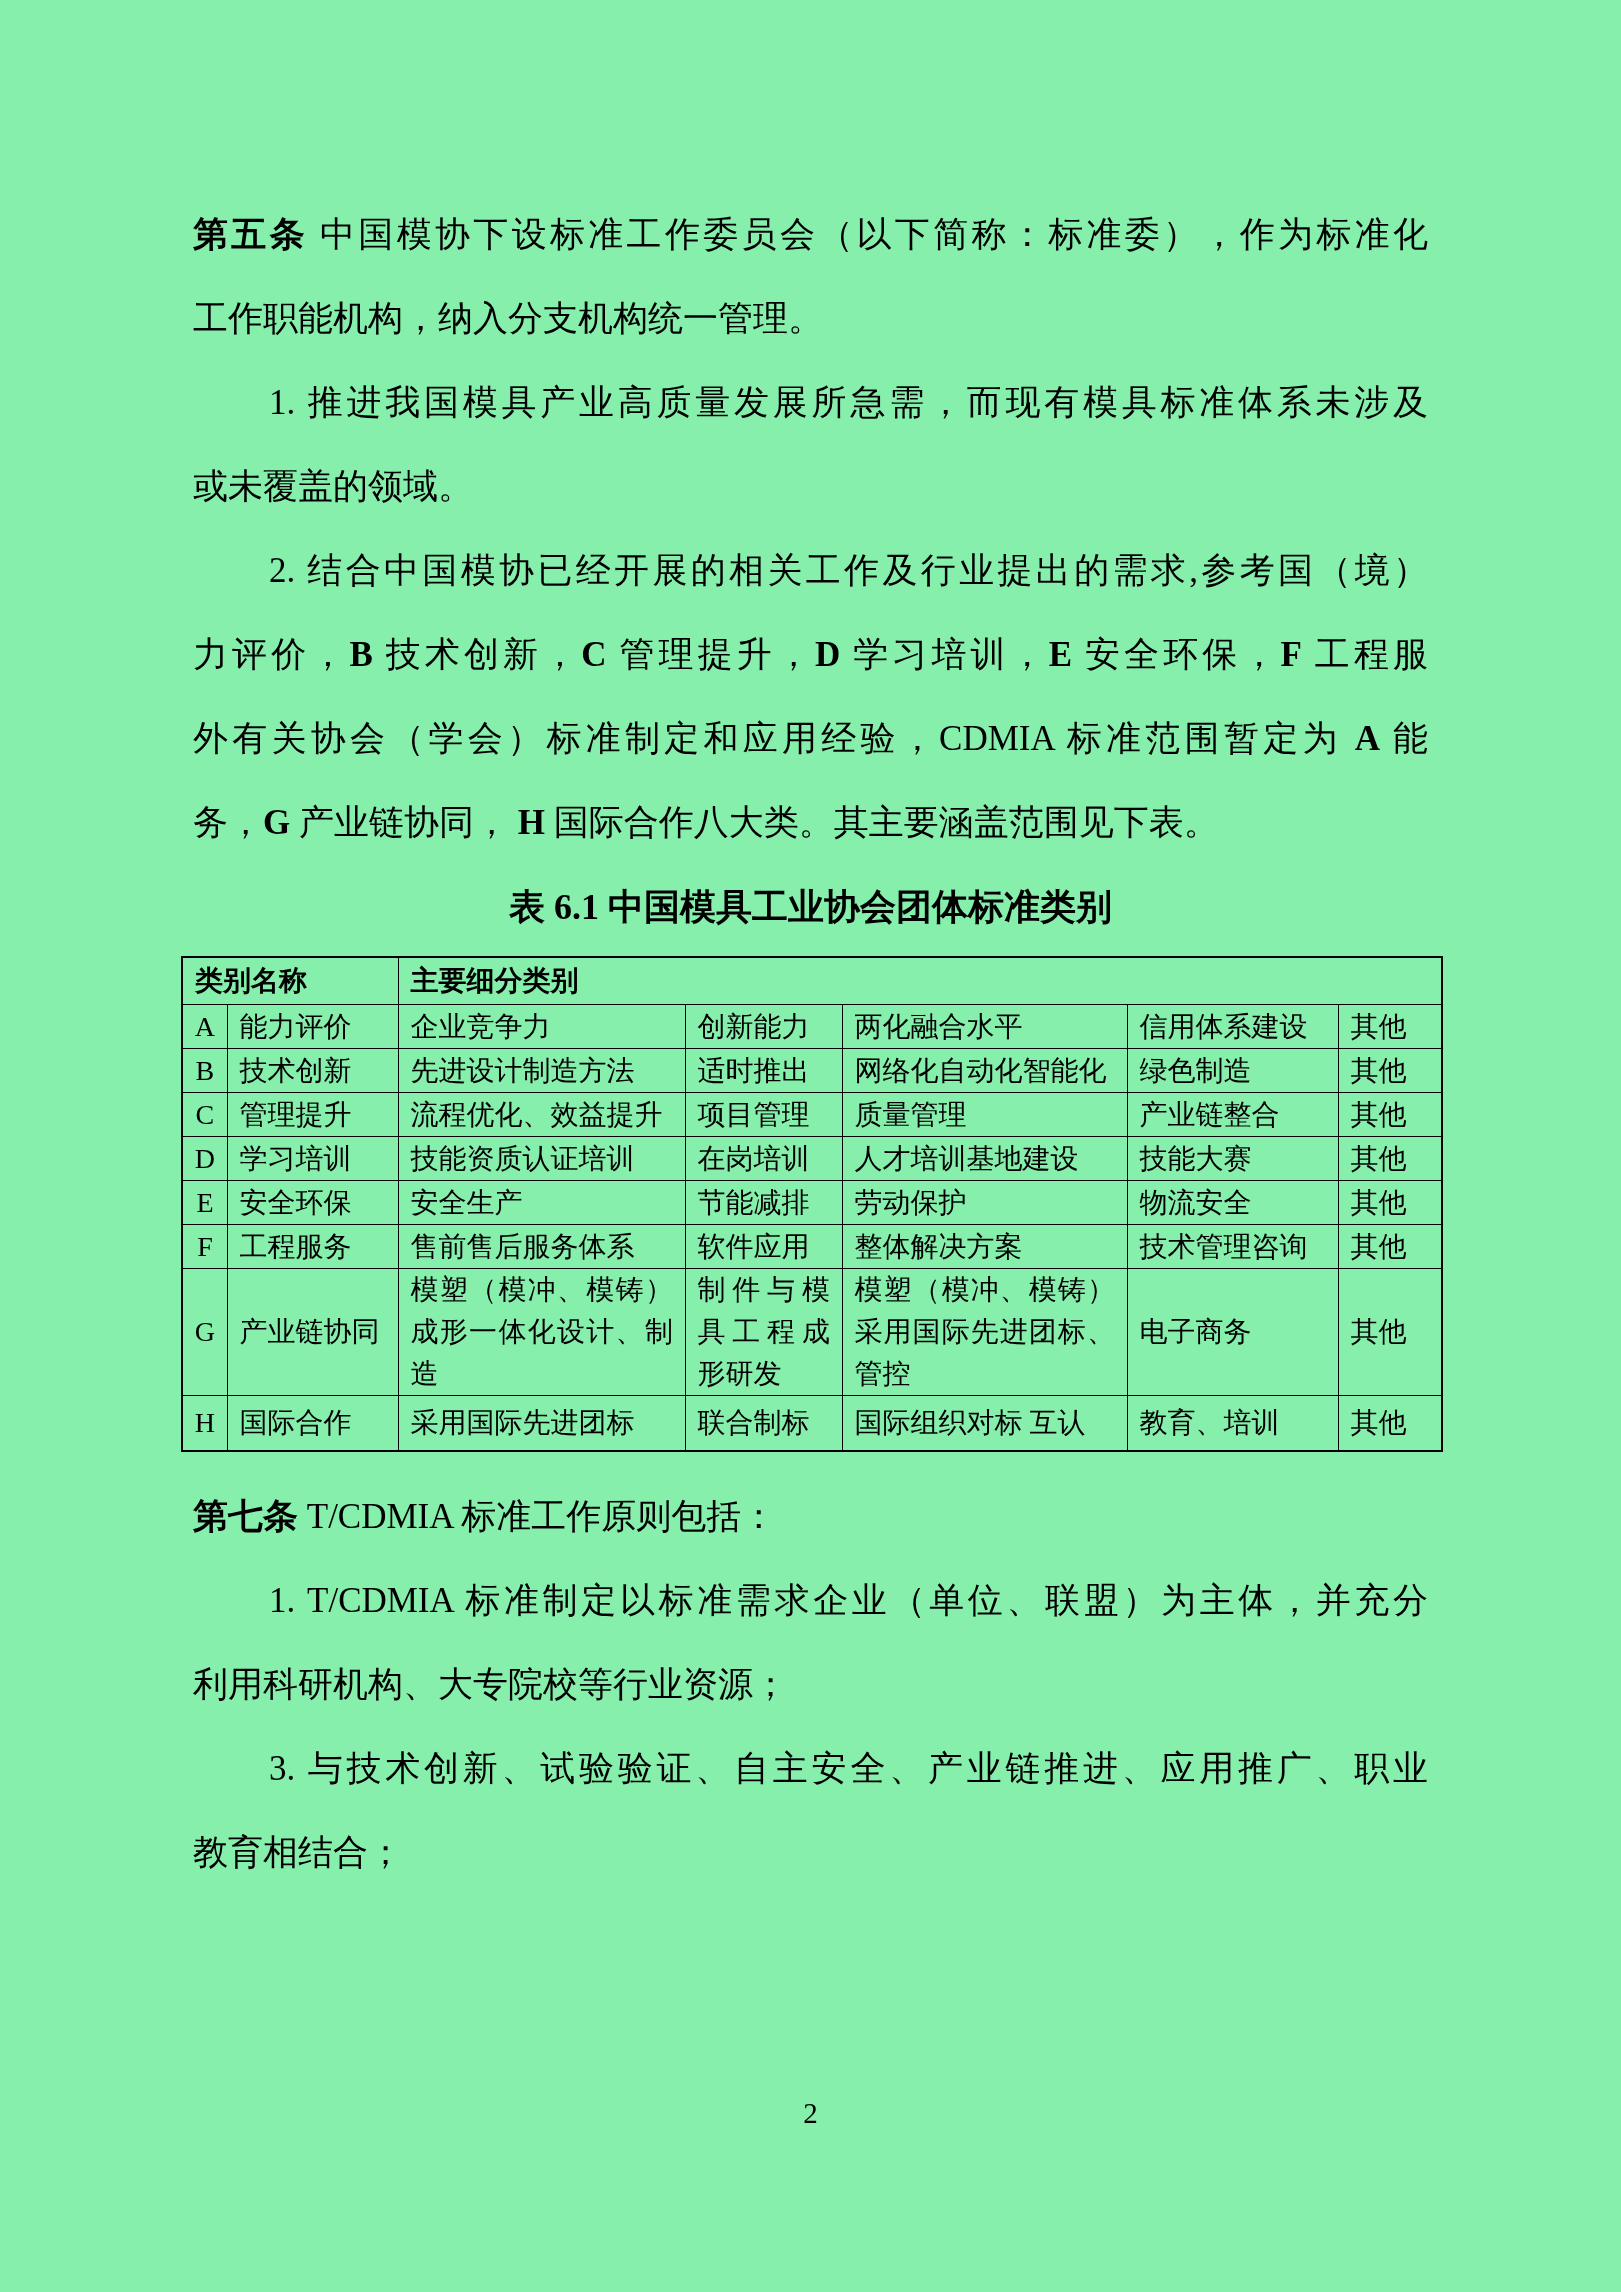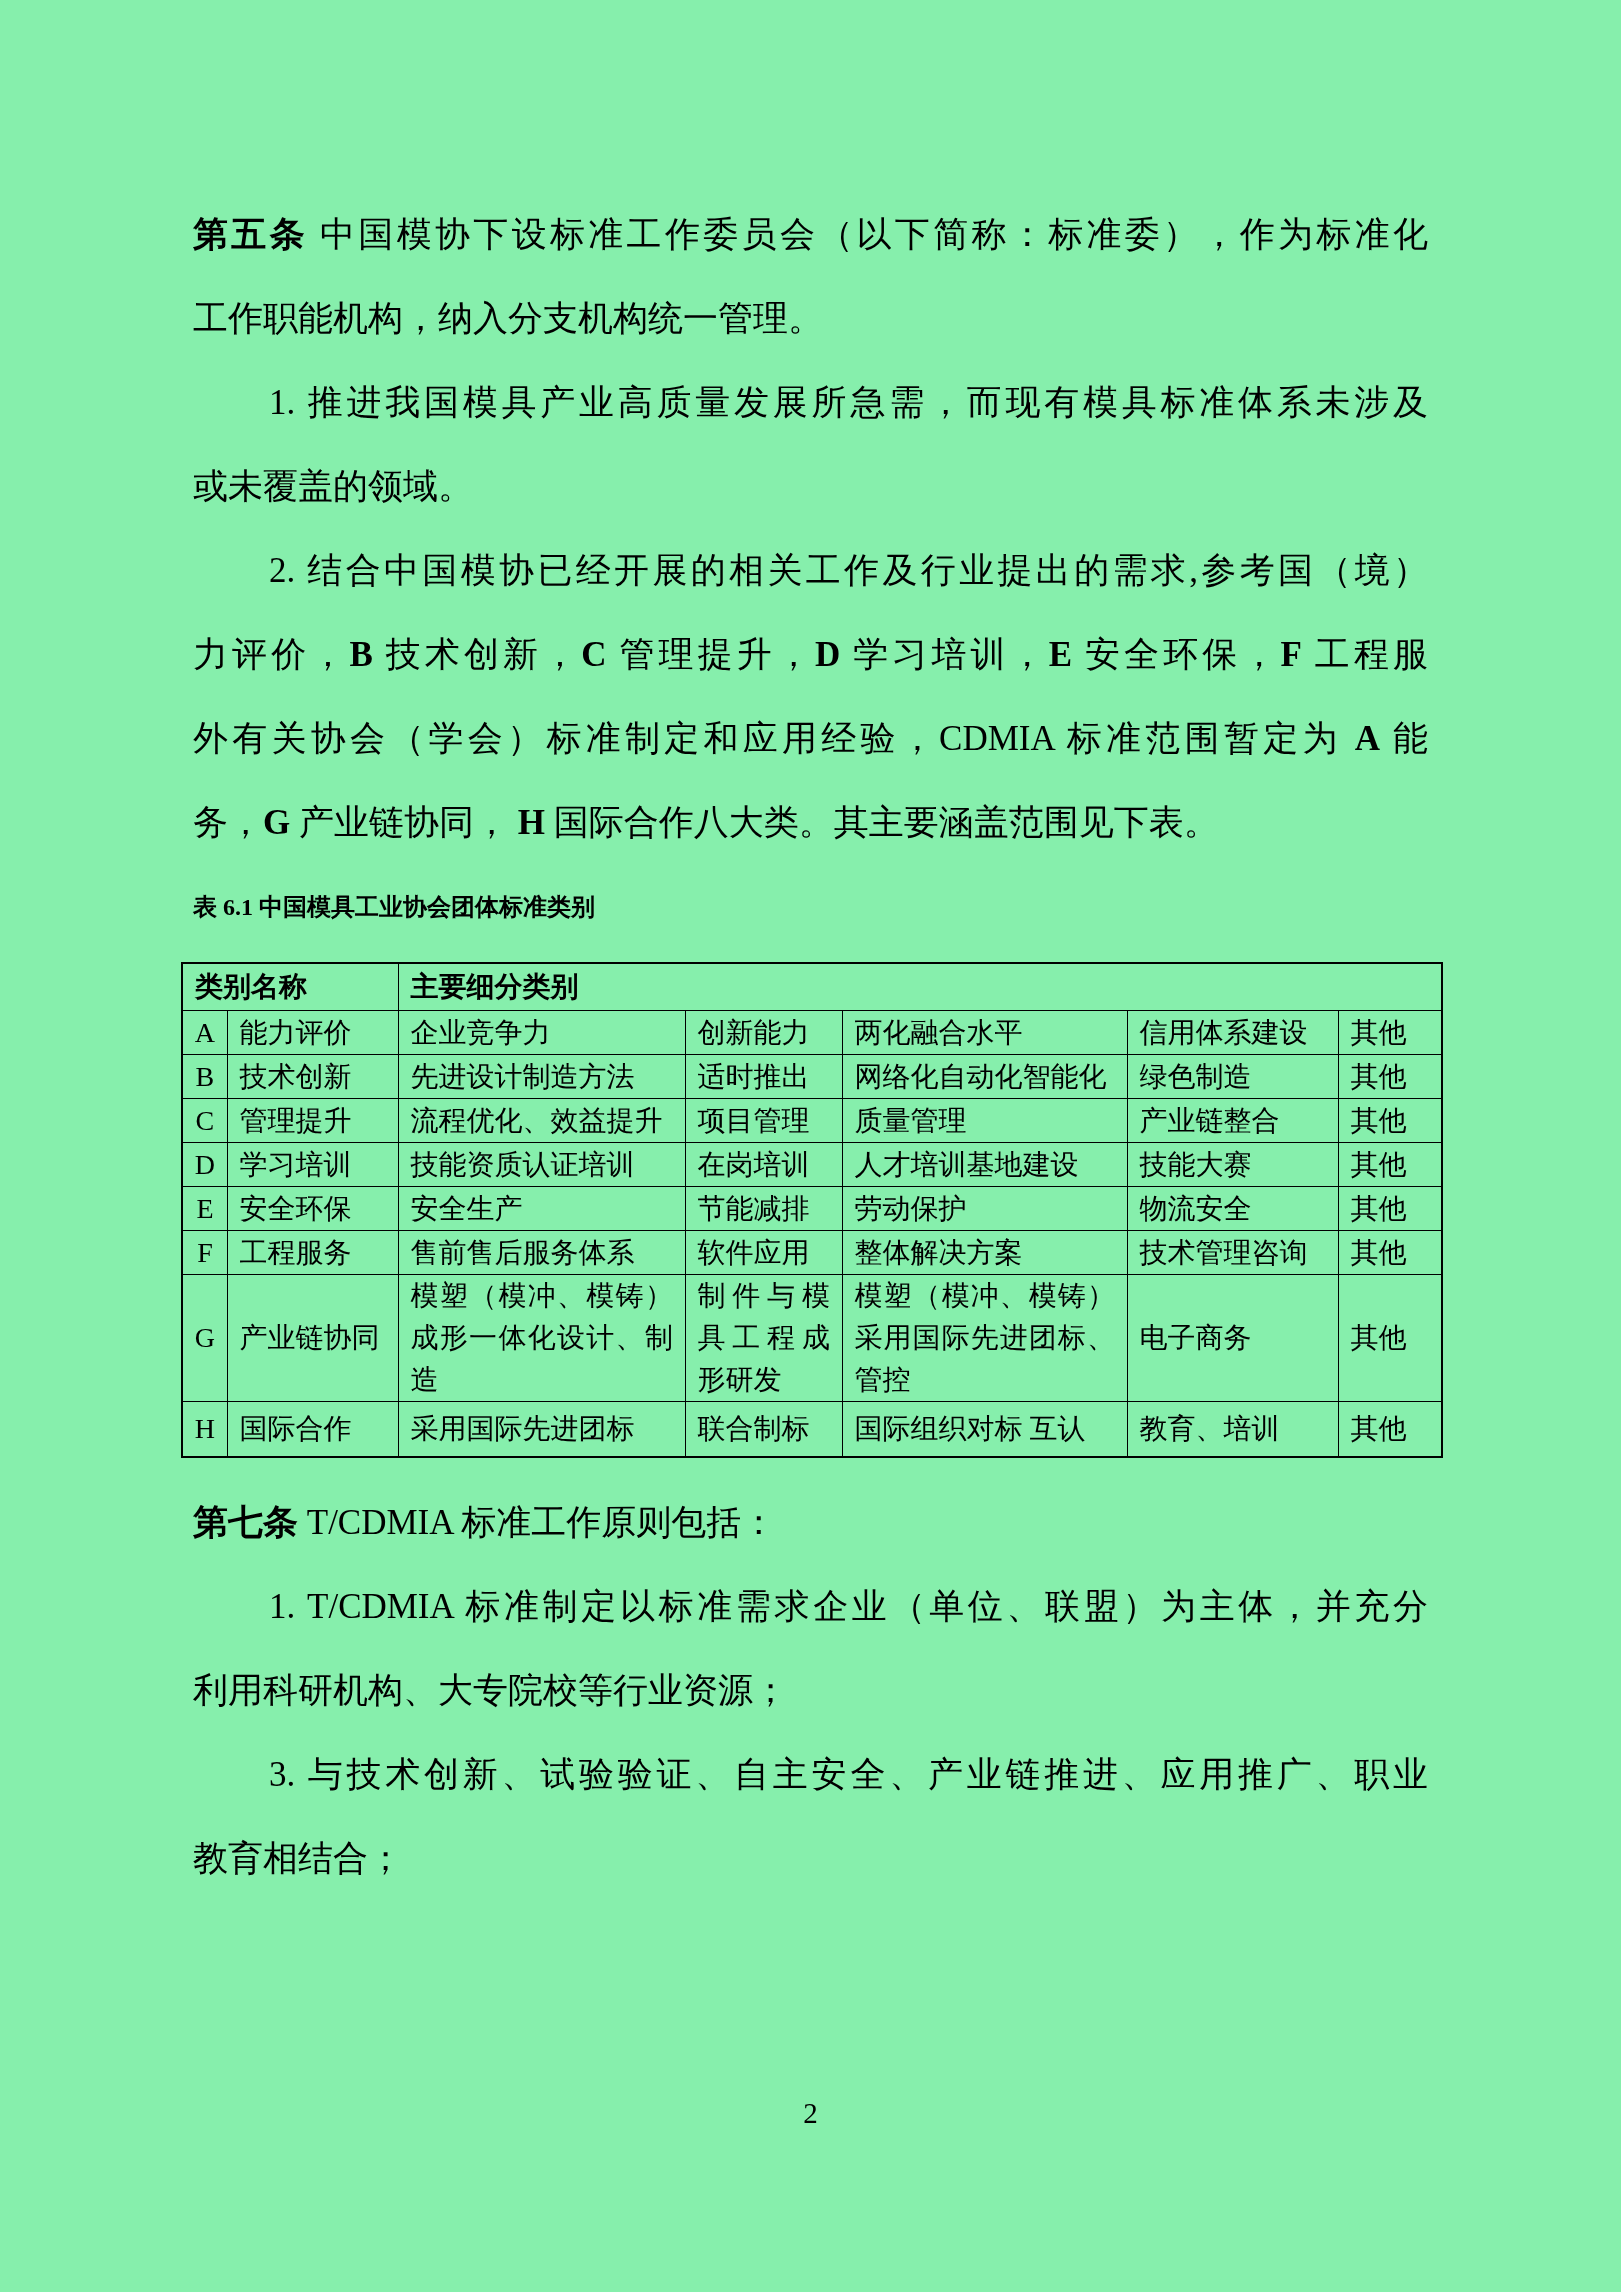--- a/index.html
+++ b/index.html
@@ -26,31 +26,32 @@
     white-space:normal;
     text-align:left;
   }
   .line.indent{padding-left:76px;}
   .line.fill{
     text-align:justify;
     text-align-last:justify;
   }
   .b{font-weight:bold;}
   .table-title{
-    font-size:24px;
+    font-size:36px;
     font-weight:bold;
     line-height:84px;
     height:84px;
+    text-align:center;
   }
   table.cat-table{
     table-layout:fixed;
     border-collapse:collapse;
     width:1259px;
     margin-left:-11.8px;
-    margin-top:13px;
+    margin-top:7px;
     border:2.9px solid #000;
   }
   table.cat-table th, table.cat-table td{
     border:1.5px solid #000;
     font-size:28px;
     line-height:42px;
     padding:0 11.8px;
     vertical-align:middle;
     text-align:justify;
     text-align-last:left;

